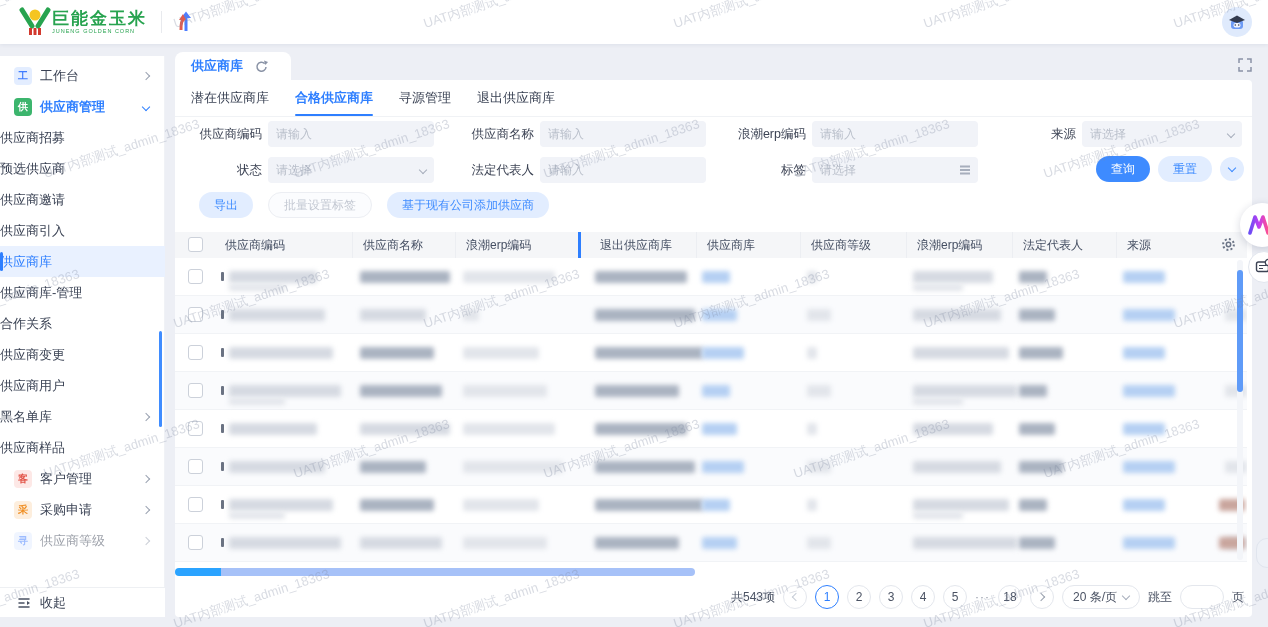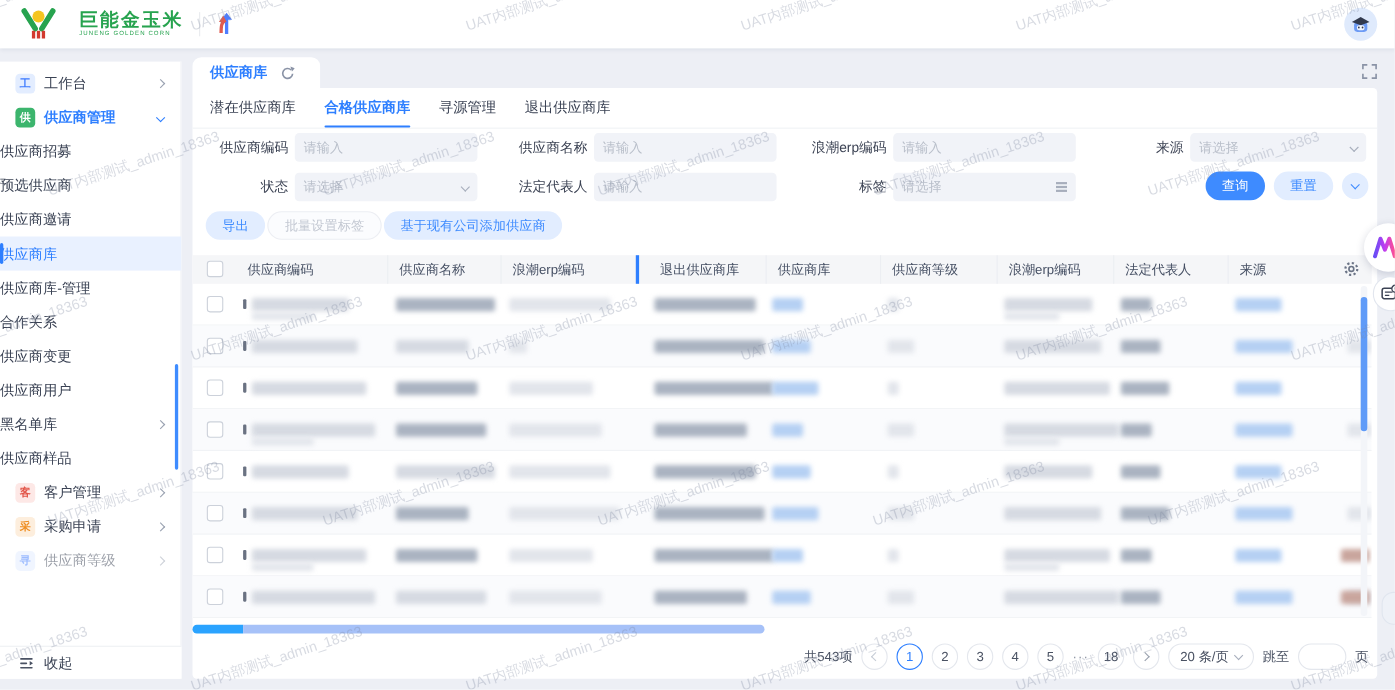--- a/index.html
+++ b/index.html
@@ -2,21 +2,21 @@
 <html><head>
 <meta charset="utf-8">
 <style>
   * { margin:0; padding:0; box-sizing:border-box; }
   html,body { width:1268px; height:627px; overflow:hidden; }
   body { font-family:"Liberation Sans","DejaVu Sans",sans-serif; background:#edeff5; position:relative; color:#3c4354; }
 
   
   .top-header{position:absolute;left:0;top:0;width:1268px;height:44px;background:#fff;box-shadow:0 1px 4px rgba(20,40,80,.07);z-index:20;display:flex;align-items:center;}
   .logo-wrap{display:flex;align-items:center;margin-left:18px;}
-  .brand-text{margin-left:20px;line-height:1;}
+  .brand-text{margin-left:0;line-height:1;}
   .brand-name{font-size:17px;font-weight:bold;color:#27a34f;letter-spacing:2px;}
   .brand-sub{font-size:5.5px;color:#27a34f;letter-spacing:1px;margin-top:2px;}
   .hdr-divider{width:1px;height:22px;background:#e8eaee;margin:0 10px 0 14px;}
   .hdr-avatar{position:absolute;right:16px;top:7px;width:30px;height:30px;border-radius:50%;background:#dfeafc;display:flex;align-items:center;justify-content:center;}
 
   
   .sidebar{position:absolute;left:0;top:56px;width:165px;height:561px;background:#fff;border-right:1px solid #f0f2f6;z-index:10;}
   .s-items{position:absolute;left:0;top:4px;width:165px;height:528px;overflow:hidden;}
   .s-item{position:relative;height:31px;display:flex;align-items:center;font-size:13px;color:#3a4254;cursor:pointer;}
   .s-item.parent .s-label{margin-left:0;}
@@ -68,21 +68,21 @@
   .f5{left:278px;top:76px;} .f5 .flabel{width:87px;} .f5 .ctrl{width:166px;}
   .f6{left:540px;top:76px;} .f6 .flabel{width:97px;} .f6 .ctrl{width:166px;}
   .fbtns{position:absolute;top:76px;right:8px;display:flex;gap:8px;align-items:center;}
   .btn{height:26px;border-radius:13px;font-size:12px;display:flex;align-items:center;padding:0 15px;cursor:pointer;border:none;}
   .btn-primary{background:#3e8bff;color:#fff;}
   .btn-soft{background:#e2edff;color:#3e8bff;}
   .btn-circle{width:24px;height:24px;border-radius:50%;background:#e2edff;display:flex;align-items:center;justify-content:center;padding:0;}
   .btn-circle .chev{border-color:#3e8bff;transform:rotate(45deg);margin-top:-3px;}
 
   
-  .actions{position:absolute;top:112px;left:12px;display:flex;gap:2px;}
+  .actions{position:absolute;top:112px;left:24px;display:flex;gap:15px;}
   .btn-disabled{background:#fbfcfe;color:#c3c8d2;border:1px solid #eceef3;}
 
   
   .thead{position:absolute;top:152px;left:0;width:1072px;height:26px;background:#f5f6f8;font-size:12px;color:#454f63;}
   .th{position:absolute;top:0;height:26px;display:flex;align-items:center;padding-left:10px;border-left:1px solid #eceef2;}
   .th.first{border-left:none;}
   .cb{width:15px;height:15px;border:1px solid #ccd1da;border-radius:3px;background:#fff;}
   .th-check{position:absolute;left:13px;top:5px;}
   .freeze-divider{position:absolute;left:403px;top:0;width:3px;height:26px;background:#2e7fff;}
   .th-gear{position:absolute;left:1046px;top:5px;cursor:pointer;}
@@ -174,20 +174,23 @@
     </div>
 
     <div class="s-item child">
         <span class="s-label">供应商招募</span>
       </div>
     <div class="s-item child">
         <span class="s-label">预选供应商</span>
       </div>
     <div class="s-item child">
         <span class="s-label">供应商邀请</span>
+      </div>
+    <div class="s-item child">
+        <span class="s-label">供应商引入</span>
       </div>
 
     <div class="s-item child active">
       <span class="indicator"></span>
       <span class="s-label">供应商库</span>
     </div>
 
     <div class="s-item child">
         <span class="s-label">供应商库-管理</span>
       </div>

